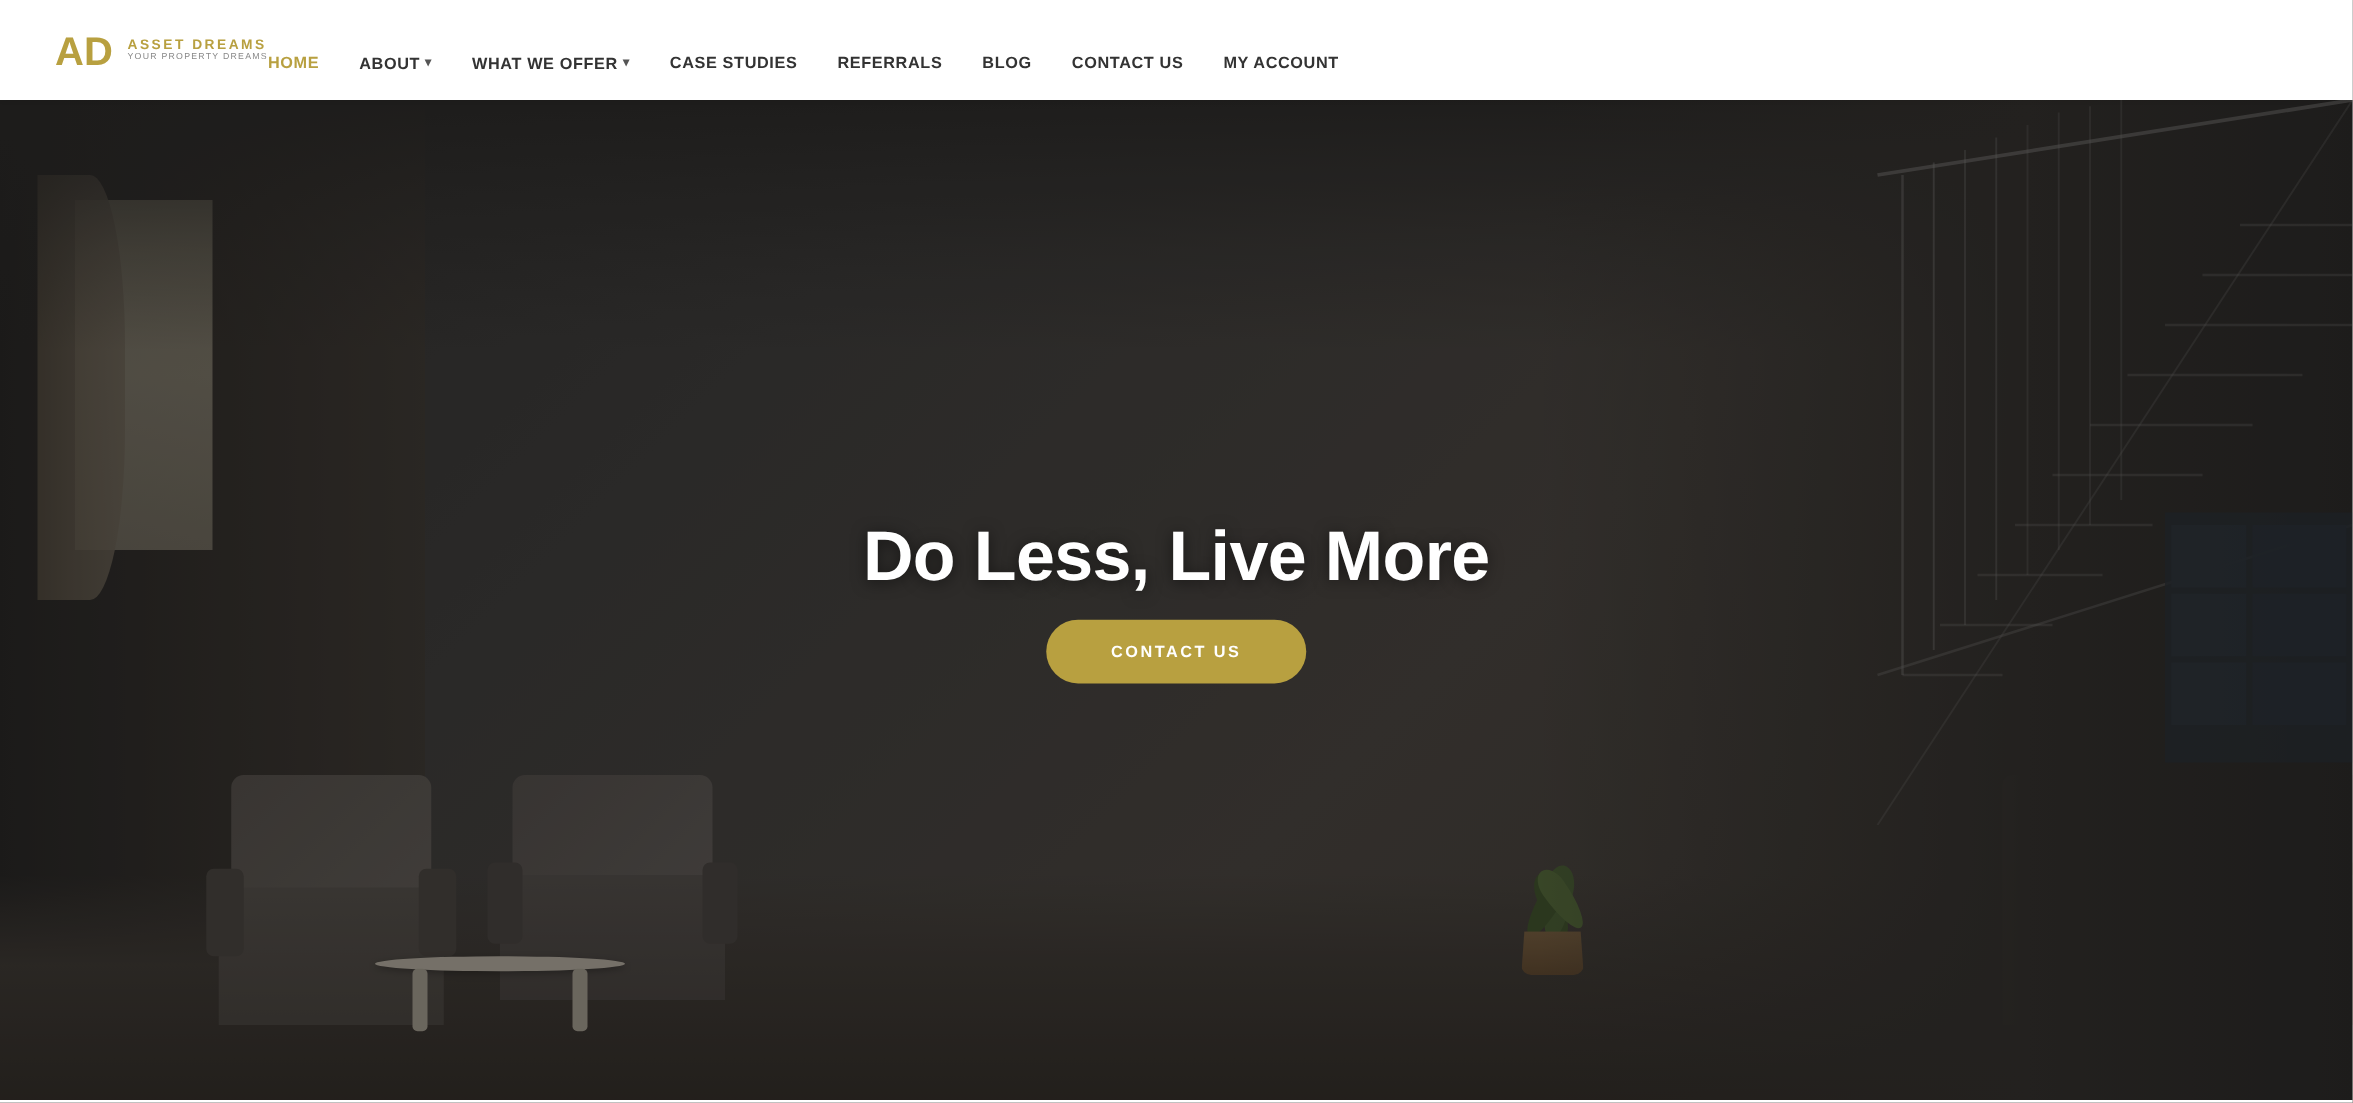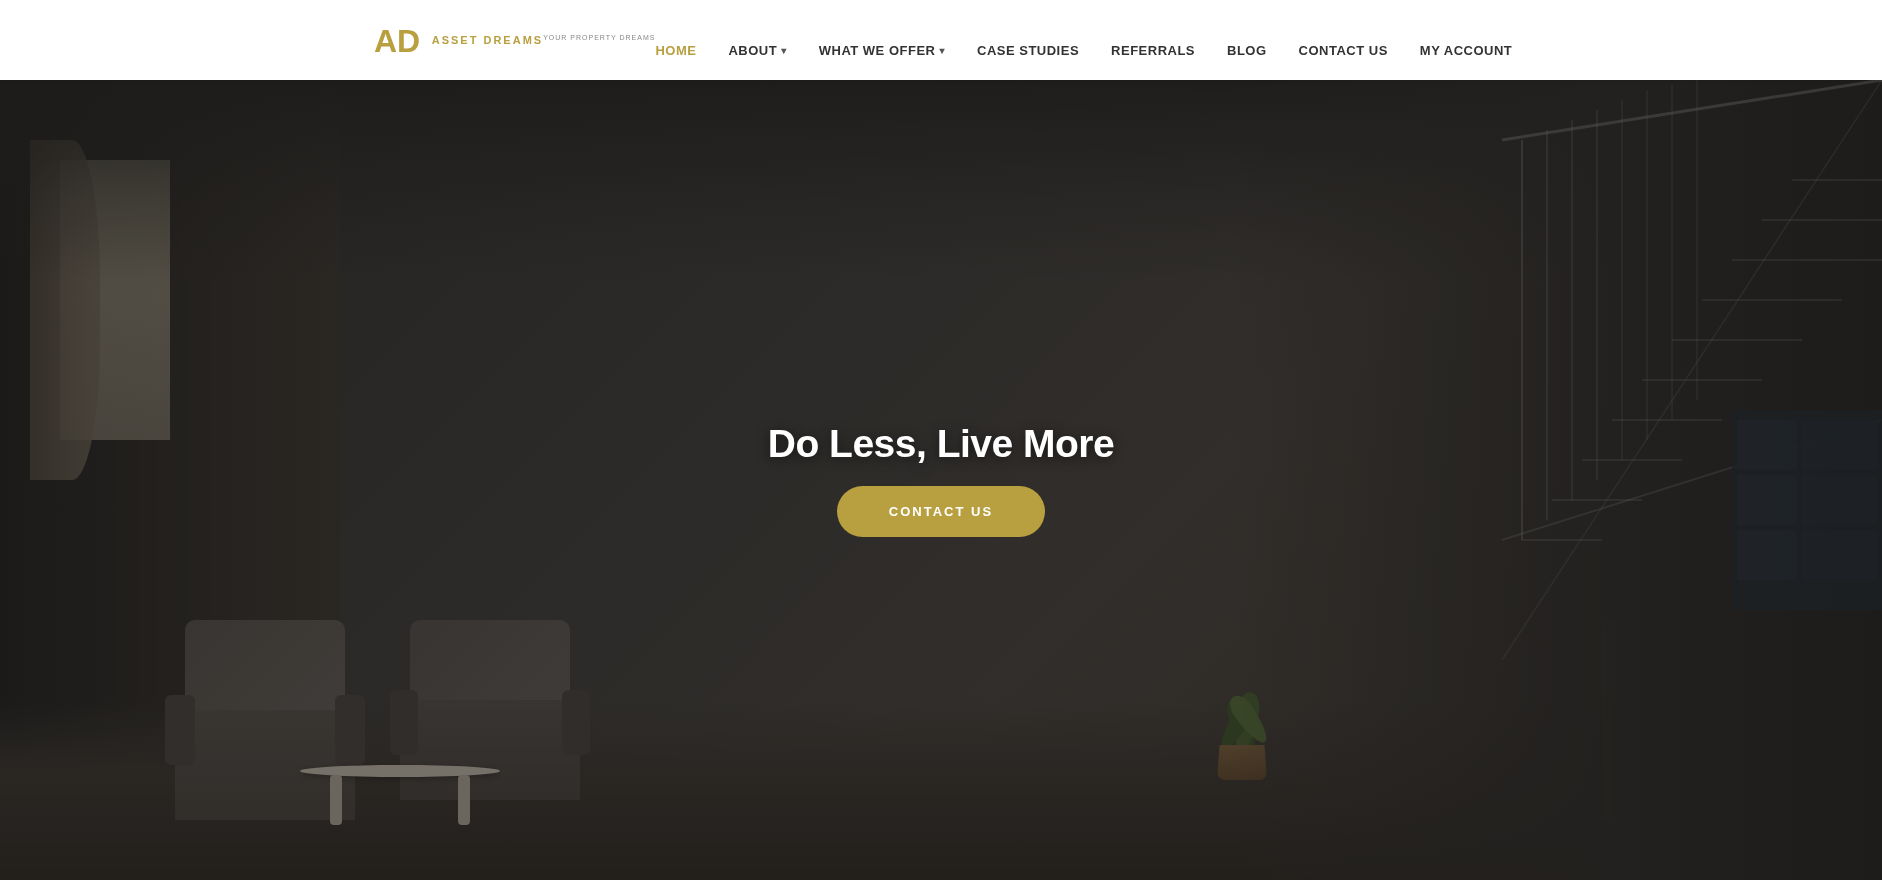--- a/index.html
+++ b/index.html
@@ -10,21 +10,21 @@
 
     body {
       font-family: 'Arial', sans-serif;
       overflow-x: hidden;
     }
 
     
     .navbar {
       display: flex;
       align-items: center;
-      justify-content: center;
+      justify-content: flex-start;
       background: #ffffff;
       padding: 0 40px;
       height: 80px;
       position: relative;
       z-index: 100;
       box-shadow: 0 1px 4px rgba(0,0,0,0.08);
     }
 
     .logo-area {
       display: flex;
@@ -33,21 +33,21 @@
       min-width: 160px;
     }
 
     .logo-icon {
       width: 52px;
       height: 52px;
     }
 
     .logo-text {
       display: flex;
-      flex-direction: row;
+      flex-direction: column;
       line-height: 1.1;
     }
 
     .logo-text .brand-name {
       font-size: 11px;
       font-weight: 700;
       letter-spacing: 2px;
       color: #b8a040;
       text-transform: uppercase;
     }
@@ -400,21 +400,21 @@
       position: absolute;
       top: 50%;
       left: 50%;
       transform: translate(-50%, -50%);
       text-align: center;
       color: #ffffff;
       width: 700px;
     }
 
     .hero-headline {
-      font-size: 39px;
+      font-size: 56px;
       font-weight: 800;
       color: #ffffff;
       letter-spacing: -0.5px;
       line-height: 1.1;
       margin-bottom: 20px;
       text-shadow: 0 2px 12px rgba(0,0,0,0.5);
     }
 
     .hero-subheadline {
       font-size: 16px;

